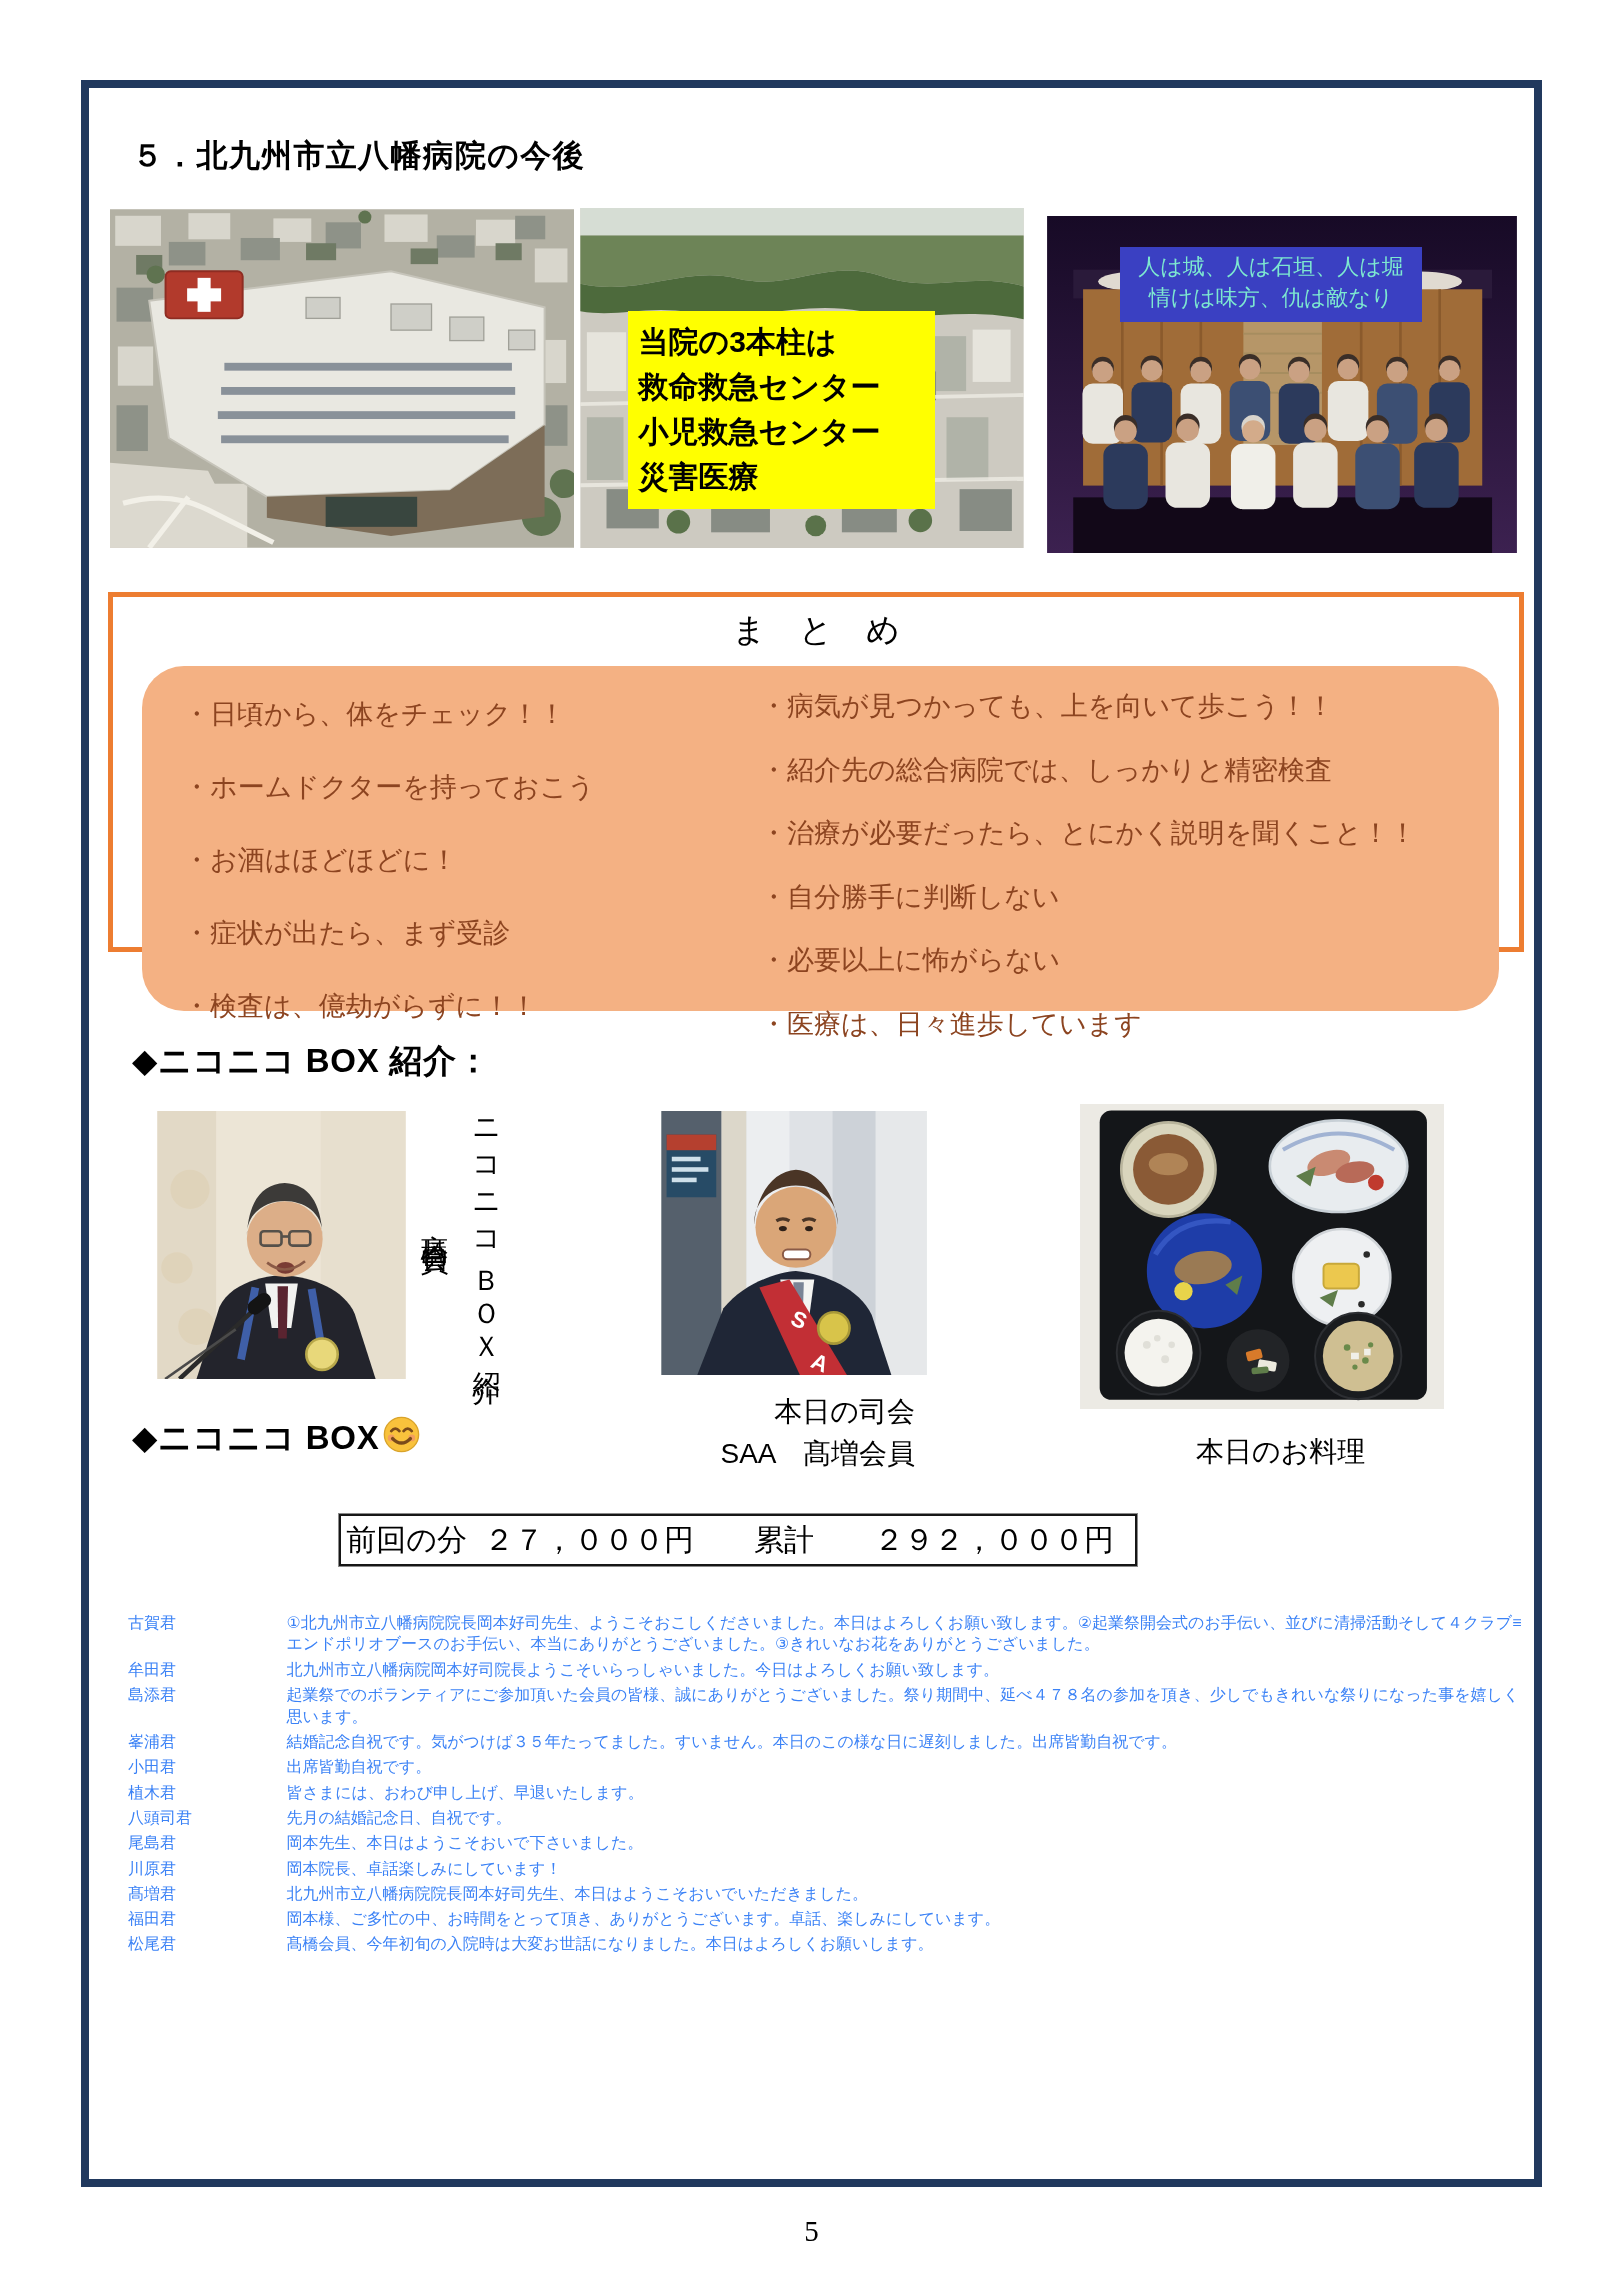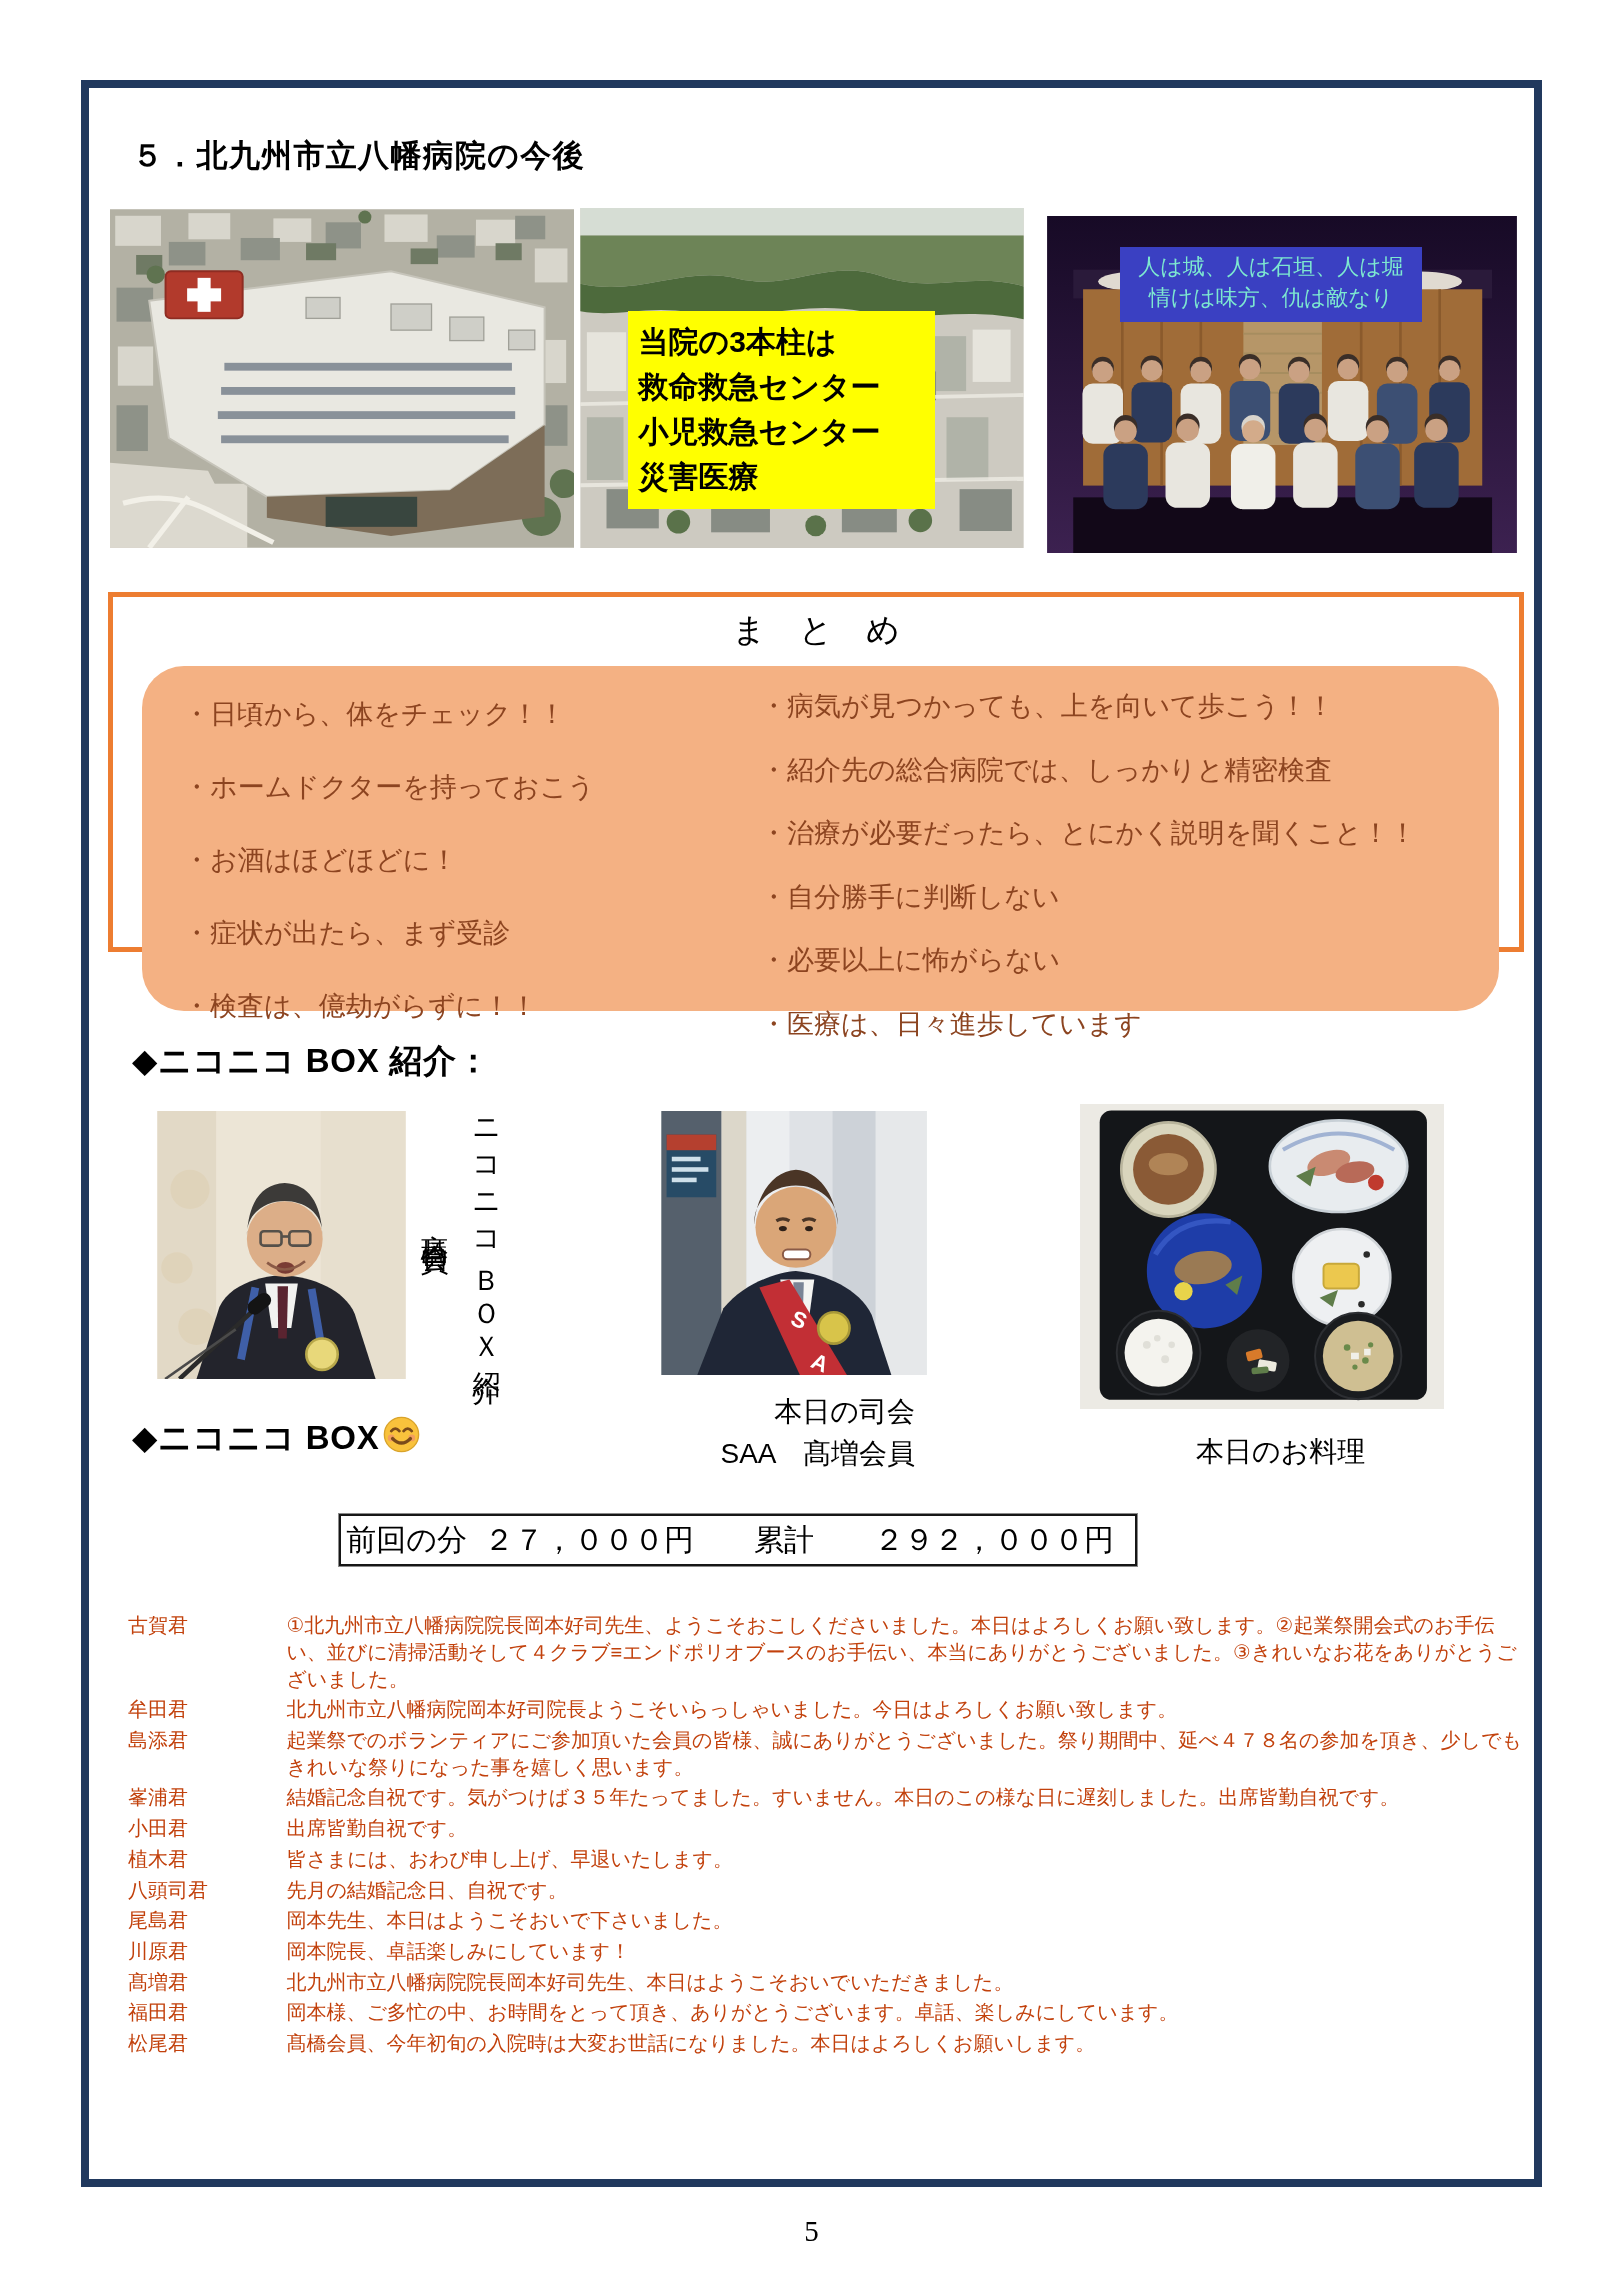--- a/index.html
+++ b/index.html
@@ -47,21 +47,21 @@
   .smiley { width:37px; height:37px; margin-left:3.9px; }
 
   .amount-box { left:339px; top:1514px; width:798px; height:52px; background:#fff;
     border:2.6px solid #161616; outline:0.7px solid #8a8a8a; outline-offset:0.7px;
     display:flex; align-items:center; font-size:30px; padding-left:5.2px; white-space:nowrap; color:#000; }
   .amount-box .sp-s { margin-left:17px; }
   .amount-box .sp-l { margin-left:60px; }
 
   .donations { left:128px; top:1612px; width:1396px; display:grid;
     grid-template-columns:144px 1fr; column-gap:14.4px; row-gap:3.9px;
-    font-size:20px; line-height:1.34; color:#c2410c; }
+    font-size:16px; line-height:1.34; color:#3b82f6; }
 
   .page-num { left:0; width:100%; top:2215px; text-align:center; font-size:29px;
     font-family:"Liberation Serif","DejaVu Serif",serif; color:#000; }
 </style>
 </head>
 <body>
 
 <div class="sheet">
   <div class="frame"></div>
 

